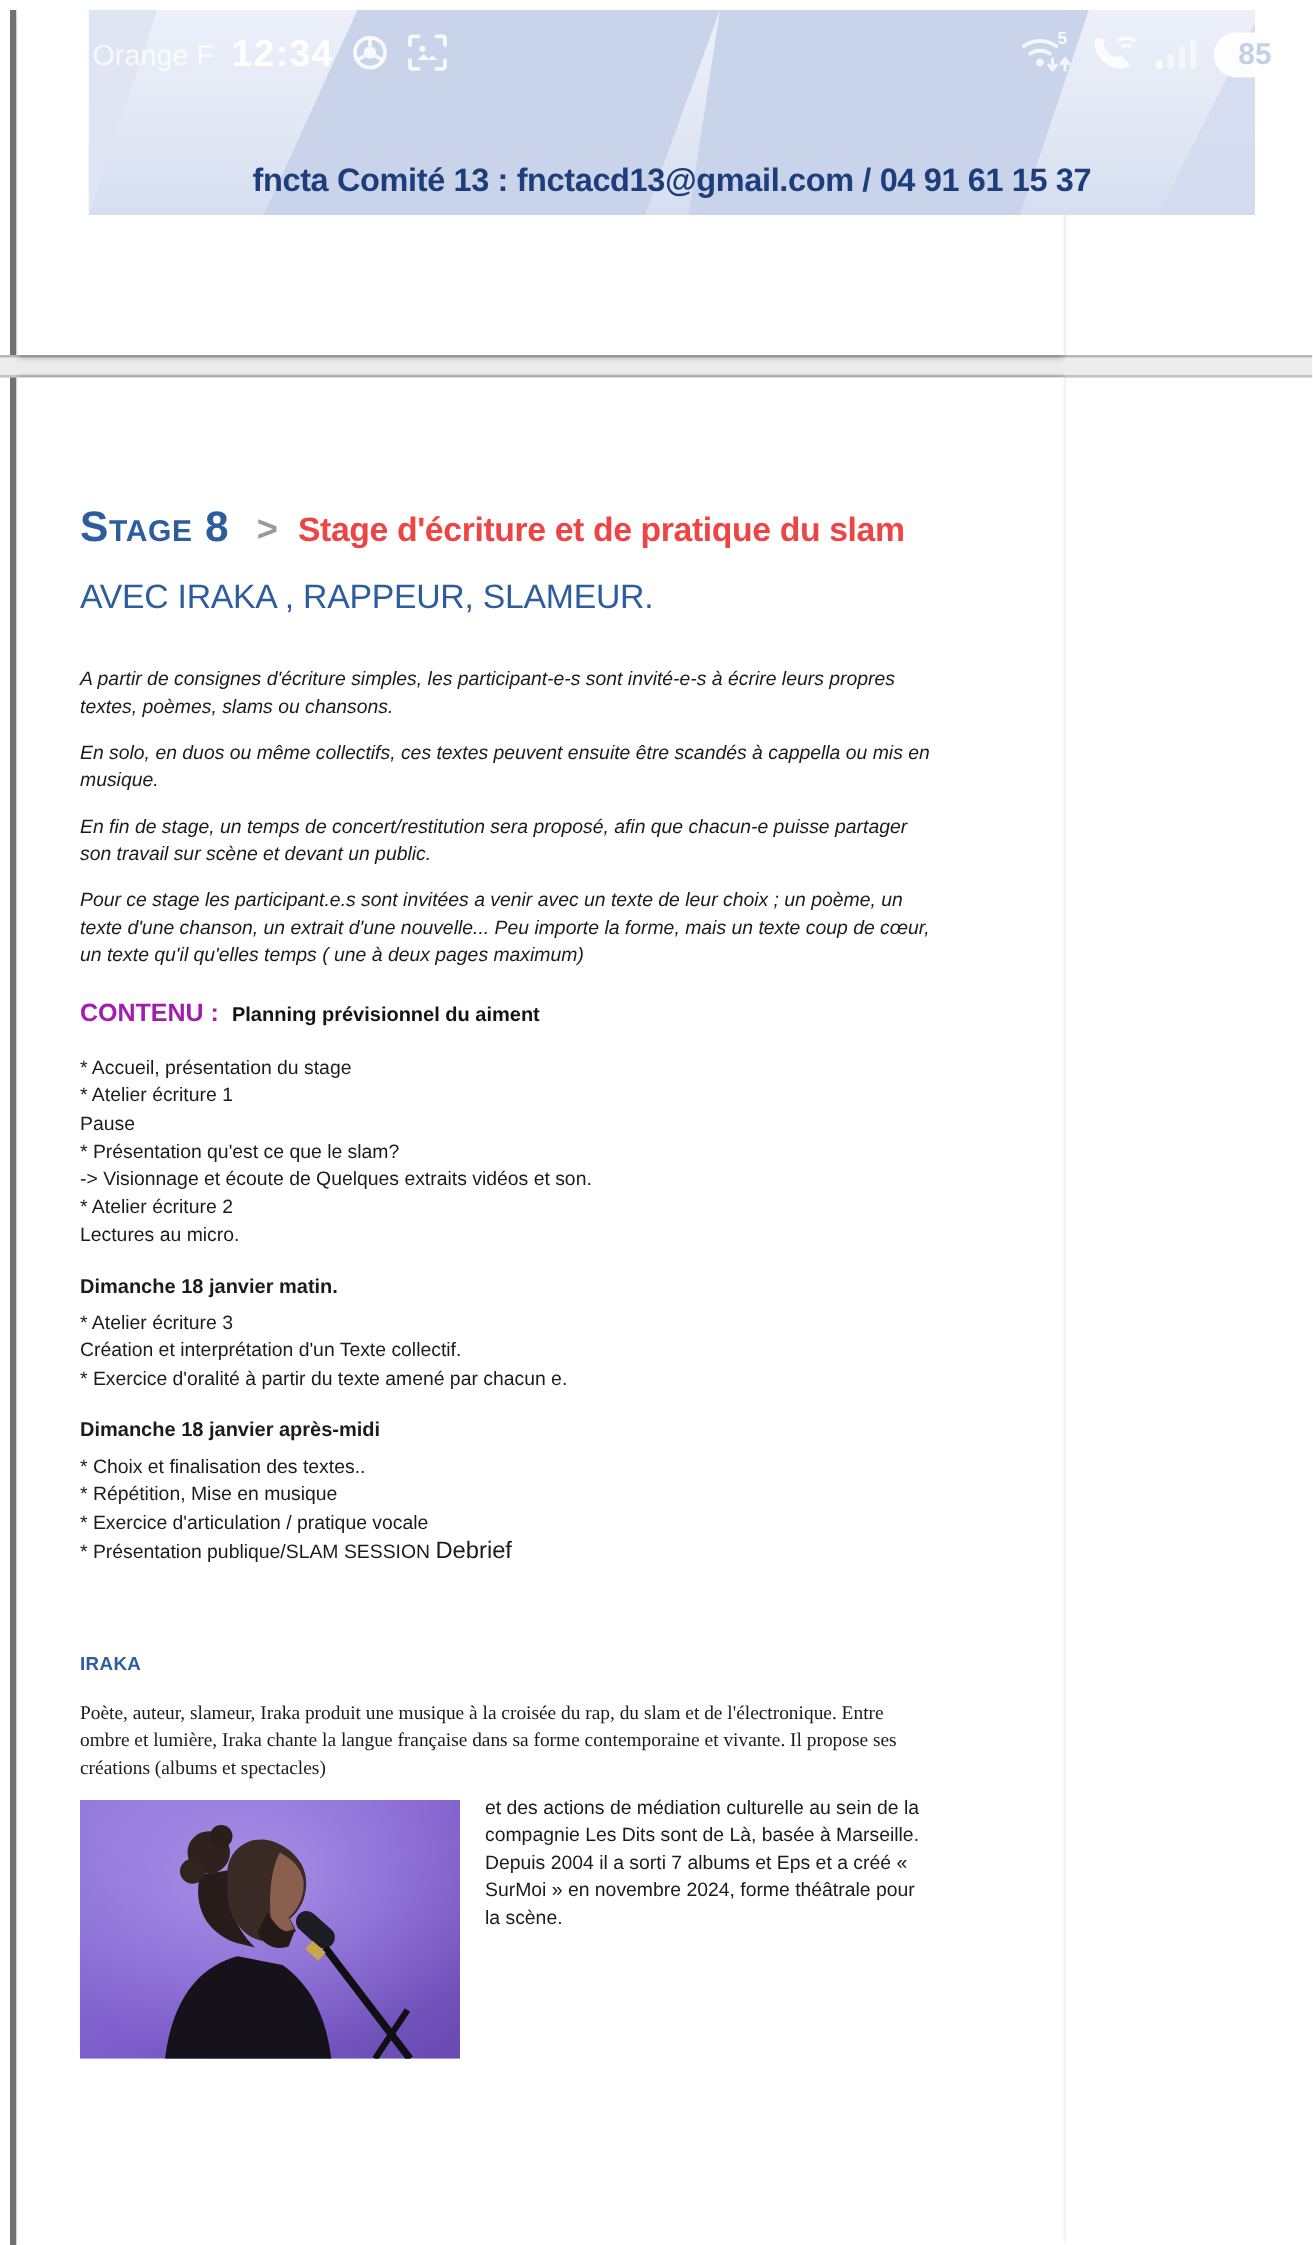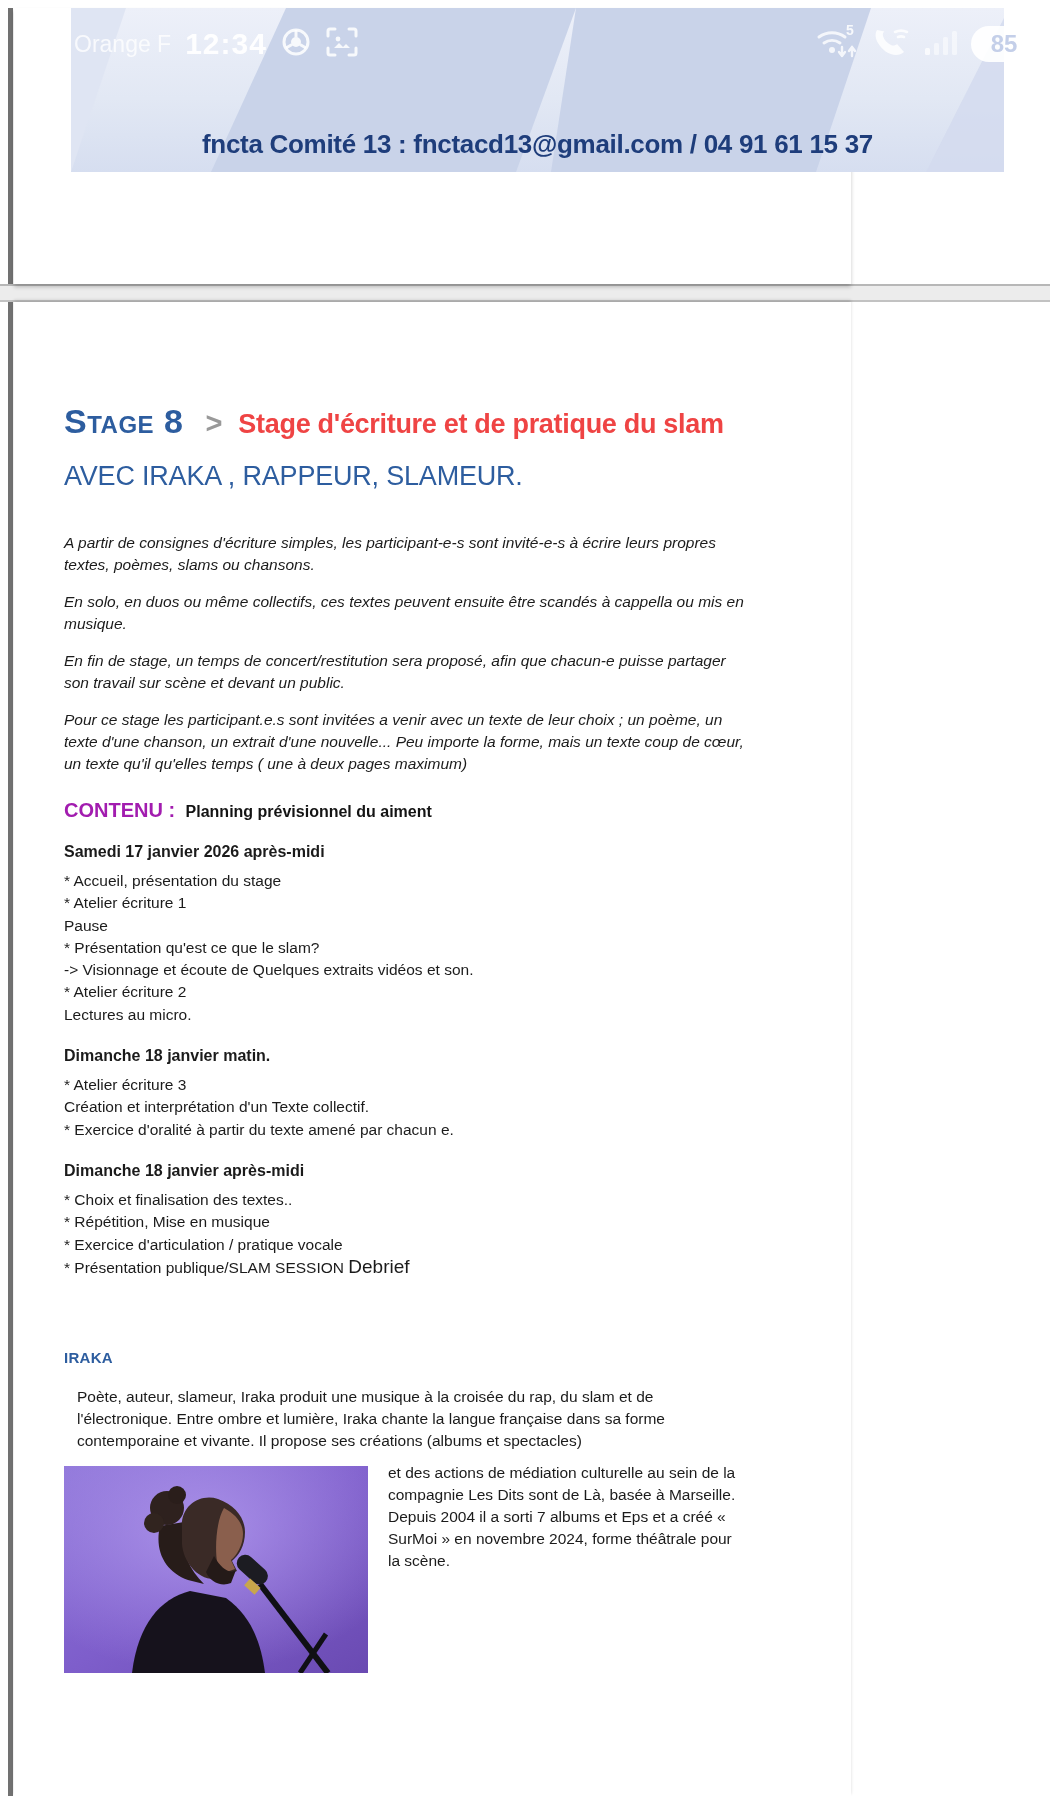--- a/index.html
+++ b/index.html
@@ -43,21 +43,21 @@
   .para{margin:0 0 15px 0;font-style:italic;}
   .contenu-row{margin-top:24px;font-weight:bold;}
   .contenu-label{color:#a21caf;font-size:20px;font-weight:bold;}
   .contenu-text{color:#141414;font-size:16px;font-weight:bold;margin-left:6px;}
   .sched-section{margin-top:21px;}
   .sched-heading{font-weight:bold;font-size:16px;margin-bottom:9px;}
   .sched-item{font-size:15.5px;line-height:22.3px;}
   .debrief{font-size:19px;letter-spacing:0;}
   .bio-heading{margin-top:70px;color:#2d5d9f;font-weight:bold;font-size:15px;letter-spacing:.3px;}
   .bio-block{margin-top:20px;font-size:15.5px;line-height:22px;}
-  .bio-intro{margin:0 0 10px 13px;}
+  .bio-intro{margin:0 0 10px 0;font-family:Liberation Serif, serif;}
   .photo-wrap{overflow:hidden;}
   .iraka-photo{float:left;width:304px;height:207px;margin:4px 20px 8px 0;}
   .bio-rest{margin:0;}
 </style>
 </head>
 <body>
 
 <div class="screen">
 
   <div class="page-gap"></div>
@@ -148,21 +148,20 @@
         <div class="para">En fin de stage, un temps de concert/restitution sera proposé, afin que chacun-e puisse partager son travail sur scène et devant un public.</div>
         <div class="para">Pour ce stage les participant.e.s sont invitées a venir avec un texte de leur choix ; un poème, un texte d'une chanson, un extrait d'une nouvelle... Peu importe la forme, mais un texte coup de cœur, un texte qu'il qu'elles temps ( une à deux pages maximum)</div>
       </div>
 
     <div class="contenu-row">
       <span class="contenu-label">CONTENU :</span>
       <span class="contenu-text">Planning prévisionnel du aiment</span>
     </div>
 
     <div class="sched-section">
-      <div class="sched-heading">Samedi 17 janvier 2026 après-midi</div>
       <div>
           <div class="sched-item">* Accueil, présentation du stage</div>
           <div class="sched-item">* Atelier écriture 1</div>
           <div class="sched-item">Pause</div>
           <div class="sched-item">* Présentation qu'est ce que le slam?</div>
           <div class="sched-item">-&gt;  Visionnage et écoute de Quelques extraits vidéos et son.</div>
           <div class="sched-item">* Atelier écriture 2</div>
           <div class="sched-item">Lectures au micro.</div>
         </div>
     </div>

